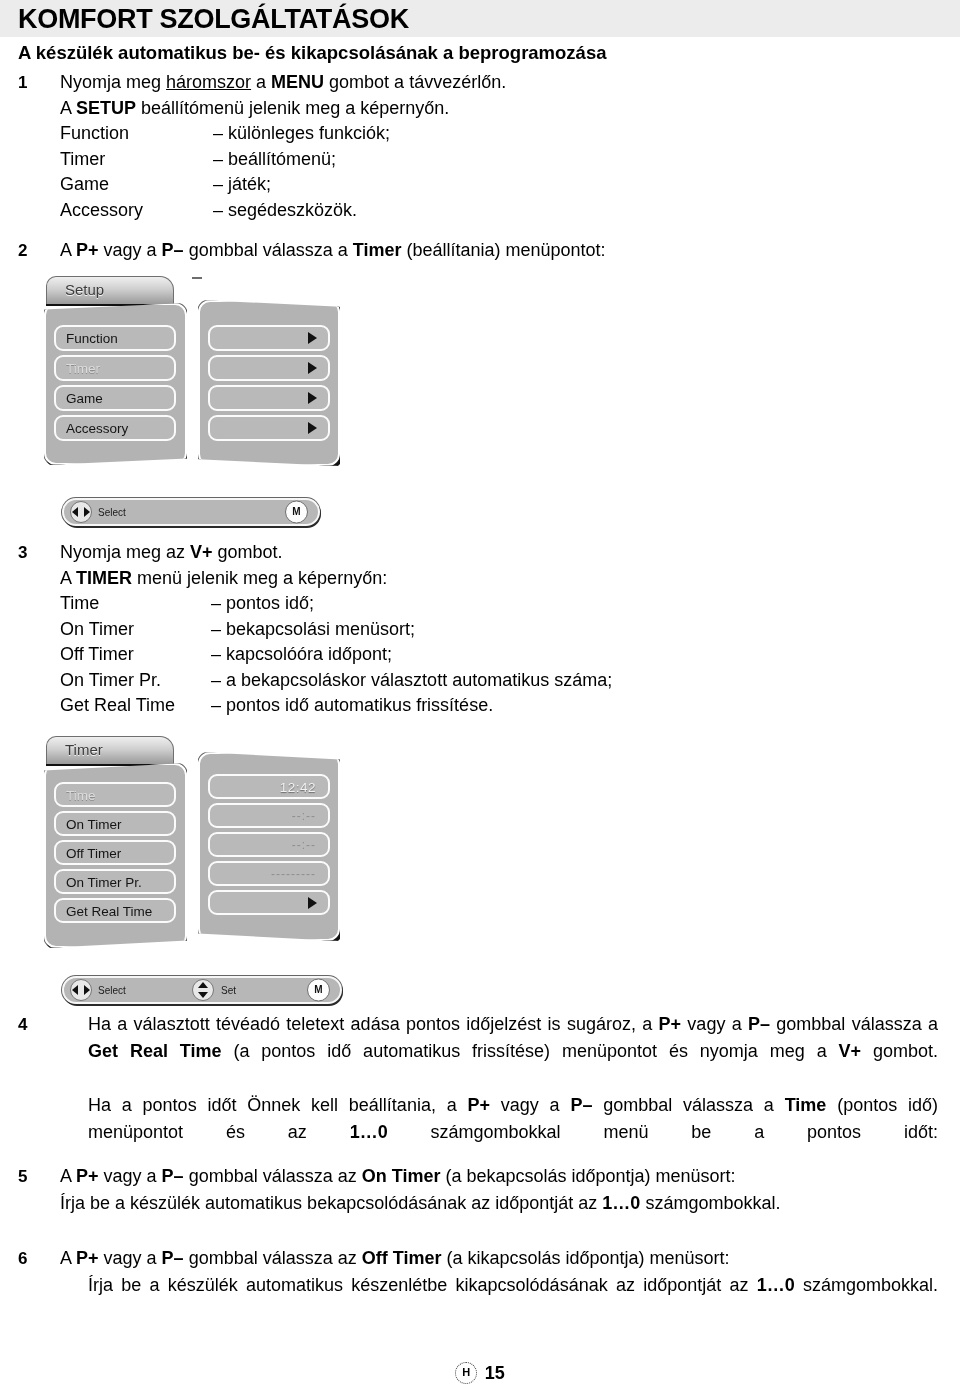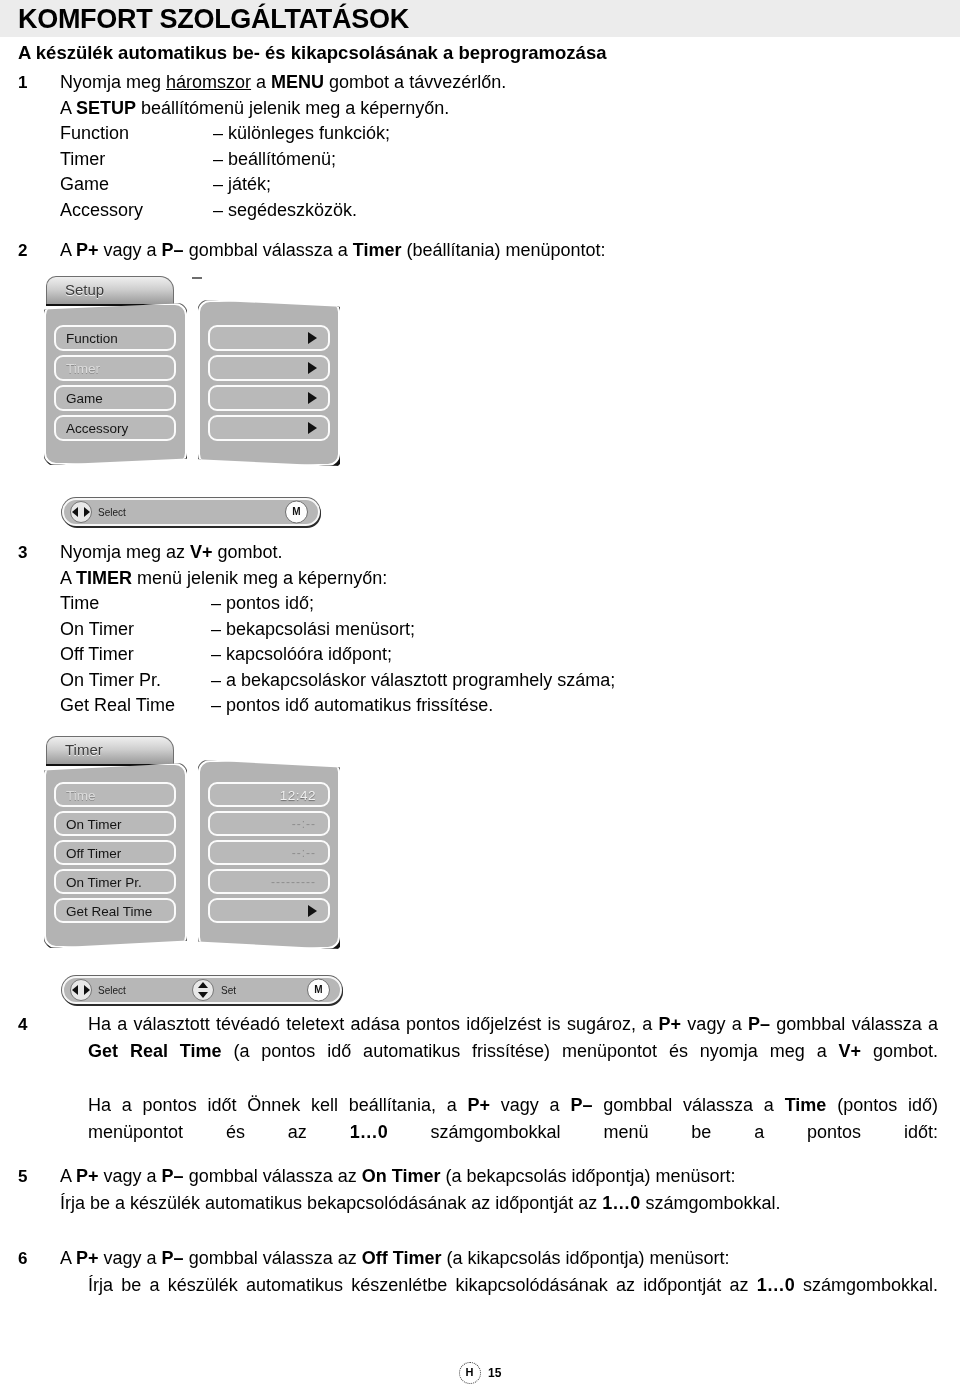--- a/index.html
+++ b/index.html
@@ -150,21 +150,21 @@
   }
 
   
   .footer{position:absolute;left:0;bottom:8px;width:960px;text-align:center;}
   .footer .hmark{
     display:inline-block;width:20px;height:20px;border-radius:50%;
     border:1px dotted #3a3a3a;font-size:11px;font-weight:bold;
     line-height:19px;text-align:center;vertical-align:middle;
   }
   .footer .pg{
-    display:inline-block;margin-left:3px;font-size:12px;font-weight:bold;
+    display:inline-block;margin-left:3px;font-size:18px;font-weight:bold;
     vertical-align:middle;
   }
 </style>
 </head>
 <body>
 
 <div class="page">
 
   <div class="title-band"></div>
   <div class="doc-title">KOMFORT SZOLGÁLTATÁSOK</div>
@@ -241,21 +241,21 @@
 
   <div class="step" style="left:18px;top:540px;width:900px;">
     <span class="num">3</span>
     <span class="body">
       <span class="ln"><span>Nyomja meg az </span><b>V+</b><span> gombot.</span></span>
       <span class="ln"><span>A </span><b>TIMER</b><span> menü jelenik meg a képernyőn:</span></span>
       <span class="deflist tight">
         <span class="row"><span class="term">Time</span><span class="def">– pontos idő;</span></span>
         <span class="row"><span class="term">On Timer</span><span class="def">– bekapcsolási menüsort;</span></span>
         <span class="row"><span class="term">Off Timer</span><span class="def">– kapcsolóóra időpont;</span></span>
-        <span class="row"><span class="term">On Timer Pr.</span><span class="def">– a bekapcsoláskor választott programhely száma;</span></span>
+        <span class="row"><span class="term">On Timer Pr.</span><span class="def">– a bekapcsoláskor választott automatikus száma;</span></span>
         <span class="row"><span class="term">Get Real Time</span><span class="def">– pontos idő automatikus frissítése.</span></span>
       </span>
     </span>
   </div>
 
   <div class="osd" style="left:38px;top:736px;width:320px;height:268px;">
 
     <div class="osd-tab">
       <span>Timer</span>
     </div>
@@ -272,21 +272,21 @@
         <span class="lbl">Off Timer</span>
       </div>
       <div class="item" style="top:104px;width:122px;height:25px;">
         <span class="lbl">On Timer Pr.</span>
       </div>
       <div class="item" style="top:133px;width:122px;height:25px;">
         <span class="lbl">Get Real Time</span>
       </div>
     </div>
 
-    <div class="panel panel-right" style="left:160px;top:24px;width:142px;height:189px;
+    <div class="panel panel-right" style="left:160px;top:16px;width:142px;height:189px;
          clip-path:polygon(0% 0%, 100% 4%, 100% 100%, 0% 96%);">
       <div class="item" style="top:20px;width:122px;height:25px;">
         <span class="val">12:42</span>
       </div>
       <div class="item" style="top:49px;width:122px;height:25px;">
         <span class="val dim">--:--</span>
       </div>
       <div class="item" style="top:78px;width:122px;height:25px;">
         <span class="val dim">--:--</span>
       </div>

